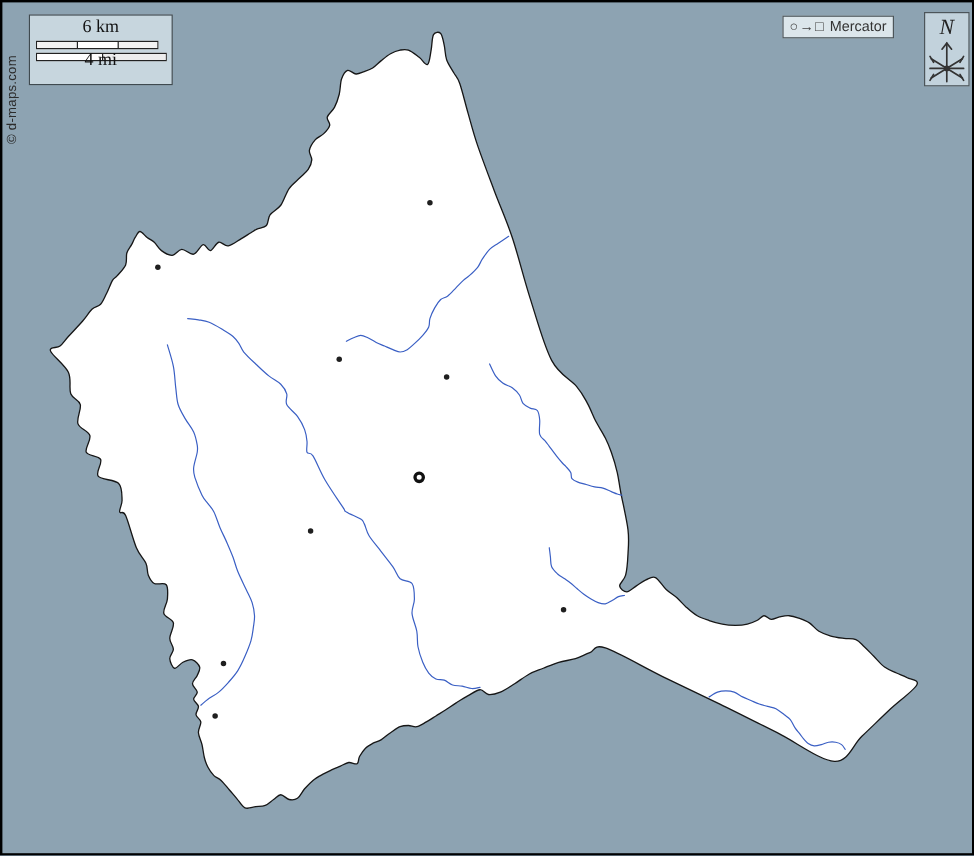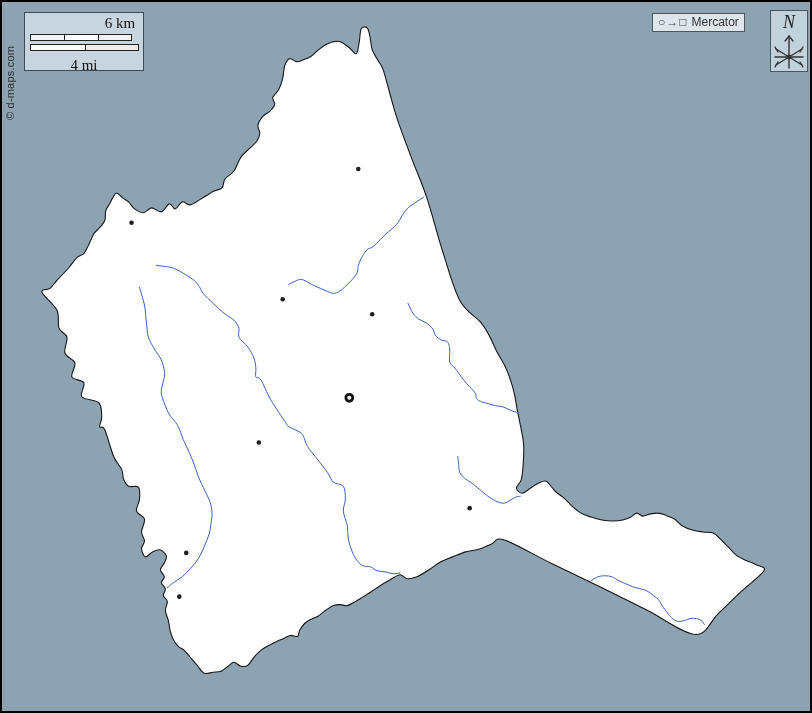--- a/index.html
+++ b/index.html
@@ -26,22 +26,22 @@
     width:120px; height:59px;
     background:#c7d6de;
     border:1px solid #3f4a50;
     box-sizing:border-box;
   }
   .scale-label {
     position:absolute; width:100%; text-align:center;
     font-family:"Liberation Serif", serif;
     font-size:15px; color:#111; line-height:18px;
   }
-  .scale-label.km { top:1px;margin-left:36px; }
-  .scale-label.mi { top:43px; }
+  .scale-label.km { top:1px; }
+  .scale-label.mi { top:28px; }
   .scalebar {
     position:absolute; left:5px; height:5px;
     border:1px solid #222; background:#fff;
     display:flex; box-sizing:content-box;
   }
   .scalebar.km { top:21px; width:100px; }
   .scalebar.mi { top:31px; width:107px; }
   .scalebar .seg { height:100%; box-sizing:border-box; }
   .scalebar .seg + .seg { border-left:1px solid #222; }
 

